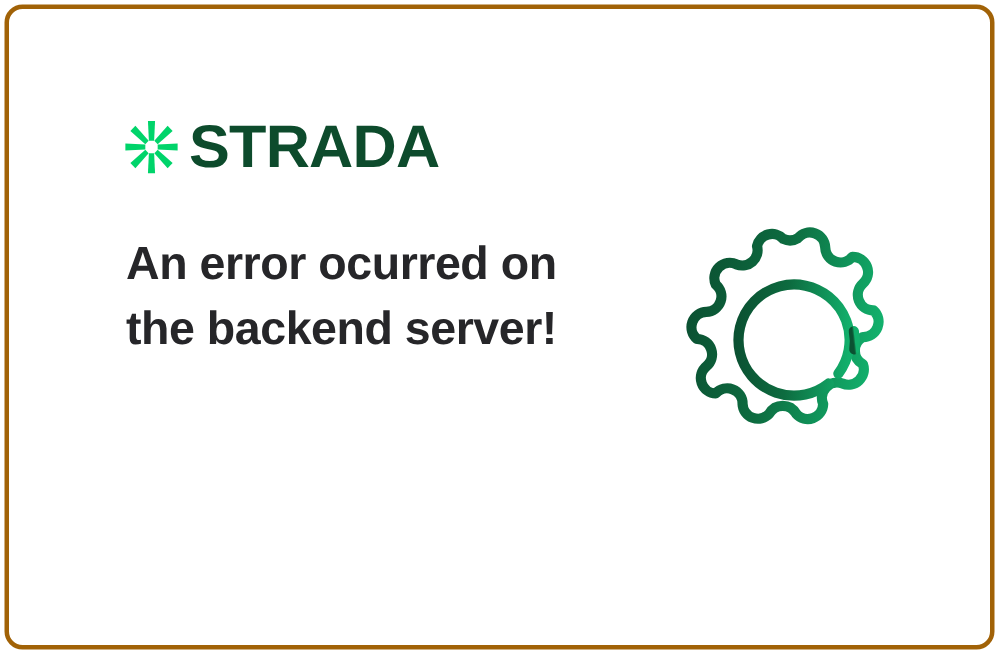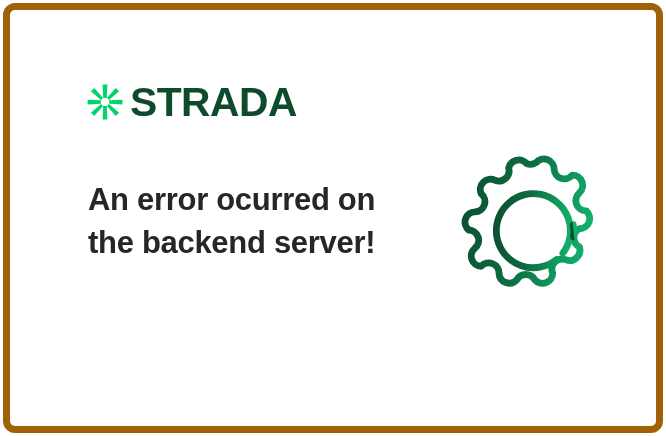--- a/index.html
+++ b/index.html
@@ -23,21 +23,21 @@
     padding: 3px;
     background: #ffffff;
   }
 
   .card {
     position: relative;
     width: 100%;
     height: 100%;
     box-sizing: border-box;
     background: #ffffff;
-    border: 7px solid #a16207;
+    border: 3px solid #a16207;
     border-radius: 12px;
     overflow: hidden;
   }
 
   
   .brand {
     position: absolute;
     left: 76px;
     top: 70px;
     display: flex;
@@ -60,21 +60,21 @@
     color: #0d4b2c;
     transform: scaleX(1.02);
     transform-origin: left center;
     white-space: nowrap;
   }
 
   
   .message {
     position: absolute;
     left: 78px;
-    top: 168px;
+    top: 148px;
     width: 300px;
     font-family: "Liberation Sans", sans-serif;
     font-size: 31px;
     line-height: 43px;
     font-weight: 700;
     letter-spacing: -0.3px;
     color: #262629;
     margin: 0;
   }
 

